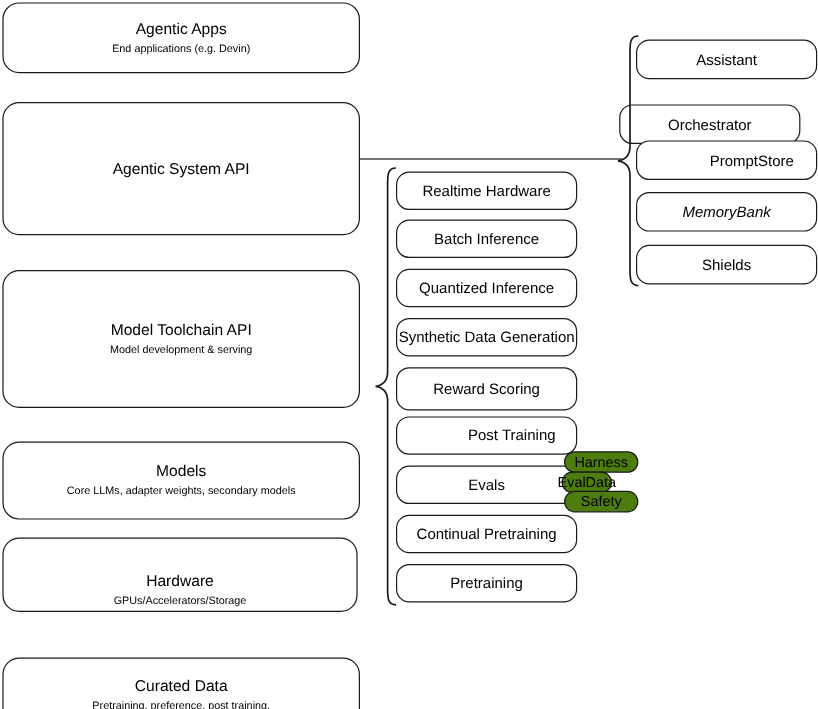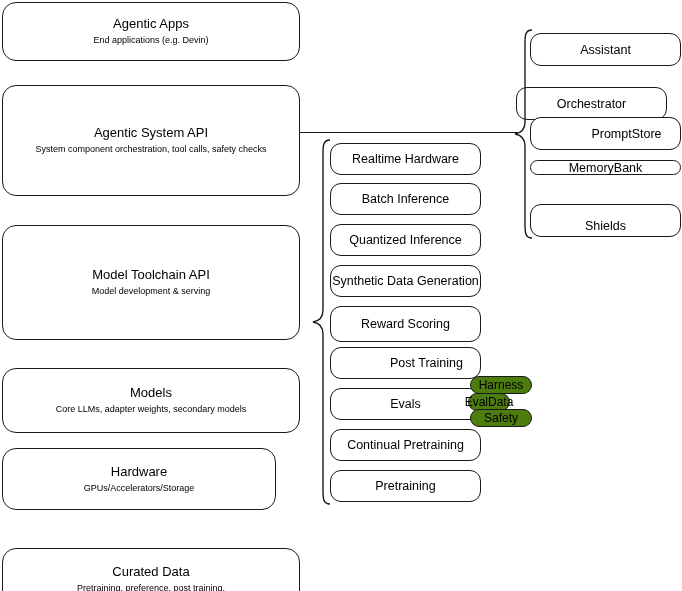--- a/index.html
+++ b/index.html
@@ -92,34 +92,33 @@
 
 <div id="canvas">
 
   <div class="box layer-box" style="left:2px; top:2px; width:298px; height:59px;">
     <div class="title">Agentic Apps</div>
     <div class="subtitle">End applications (e.g. Devin)</div>
   </div>
 
   <div class="box layer-box" style="left:2px; top:85px; width:298px; height:111px;">
     <div class="title">Agentic System API</div>
-    <div class="subtitle">System component orchestration, tool calls, safety checks</div>
   </div>
 
   <div class="box layer-box" style="left:2px; top:225px; width:298px; height:115px;">
     <div class="title">Model Toolchain API</div>
     <div class="subtitle">Model development &amp; serving</div>
   </div>
 
   <div class="box layer-box" style="left:2px; top:368px; width:298px; height:65px;">
     <div class="title">Models</div>
     <div class="subtitle">Core LLMs, adapter weights, secondary models</div>
   </div>
 
-  <div class="box layer-box" style="left:2px; top:448px; width:274px; height:62px;">
+  <div class="box layer-box" style="left:2px; top:448px; width:296px; height:62px;justify-content:flex-end;">
     <div class="title">Hardware</div>
     <div class="subtitle">GPUs/Accelerators/Storage</div>
   </div>
 
   <div class="box layer-box" style="left:2px; top:527px; width:298px; height:62px;margin-top:21px;">
     <div class="title">Curated Data</div>
     <div class="subtitle">Pretraining, preference, post training.</div>
   </div>
 
   <div class="connector-line" style="left:300px; top:132px; width:218px;"></div>
@@ -189,21 +188,21 @@
   </div>
 
   <div class="box item-box" style="left:516px; top:74px; width:151px; height:33px;margin-top:13px;">
     <div class="title">Orchestrator</div>
   </div>
 
   <div class="box item-box" style="left:530px; top:117px; width:151px; height:33px;padding-left:48px;">
     <div class="title">PromptStore</div>
   </div>
 
-  <div class="box item-box" style="left:530px; top:160px; width:151px; height:15px;">
+  <div class="box item-box" style="left:530px; top:160px; width:151px; height:33px;font-style:italic;">
     <div class="title">MemoryBank</div>
   </div>
 
-  <div class="box item-box" style="left:530px; top:204px; width:151px; height:33px;justify-content:flex-end;">
+  <div class="box item-box" style="left:530px; top:204px; width:151px; height:33px;">
     <div class="title">Shields</div>
   </div>
 
 </div>
 
 </body></html>

